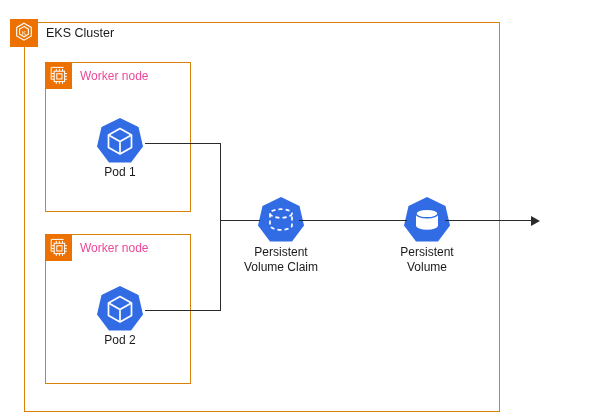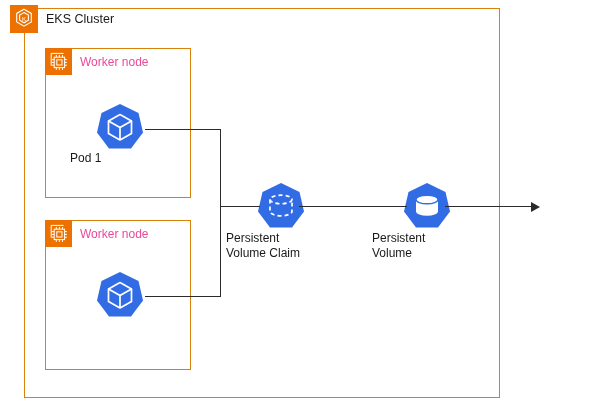--- a/index.html
+++ b/index.html
@@ -10,21 +10,21 @@
   body {
     font-family: "Liberation Sans", sans-serif;
   }
   #canvas {
     position: relative;
     width: 602px;
     height: 412px;
     background: #ffffff;
     overflow: hidden;
   }
-  .abs { position: absolute; }
+  .abs { position: absolute; margin-top: 14px; }
 
   
   .cluster-box {
     left: 24px; top: 8px;
     width: 476px; height: 390px;
     border: 1.6px solid #D9820B;
     box-sizing: border-box;
     background: transparent;
   }
   .cluster-icon {
@@ -68,21 +68,21 @@
 
   
   .k8s {
     width: 52px; height: 52px;
   }
   .k8s svg { display: block; width: 100%; height: 100%; }
 
   .node-label {
     font-size: 12px;
     color: #1a1a1a;
-    text-align: left;
+    text-align: center;
     line-height: 15px;
     white-space: pre-line;
   }
 
   
   .fsx-box {
     left: 541px; top: 185px;
     width: 50px; height: 50px;
     background: #7AA116;
   }
@@ -168,20 +168,21 @@
 
   <div class="abs k8s" style="left:94px; top:270px;">
     <svg viewBox="0 0 52 52" xmlns="http://www.w3.org/2000/svg">
       <polygon points="26,2 44.5,11 49,30.5 37,46.5 15,46.5 3,30.5 7.5,11" fill="#326CE5"></polygon>
       <g fill="none" stroke="#ffffff" stroke-width="1.7" stroke-linejoin="round">
         <polygon points="26,12.5 37.5,19 37.5,31.5 26,38 14.5,31.5 14.5,19"></polygon>
         <path d="M14.5 19 L26 25.5 L37.5 19 M26 25.5 V38"></path>
       </g>
     </svg>
   </div>
+  <div class="abs node-label" style="left:70px; top:319px; width:100px;">Pod 2</div>
 
   <div class="abs k8s" style="left:255px; top:181px;">
     <svg viewBox="0 0 52 52" xmlns="http://www.w3.org/2000/svg">
       <polygon points="26,2 44.5,11 49,30.5 37,46.5 15,46.5 3,30.5 7.5,11" fill="#326CE5"></polygon>
       <g fill="none" stroke="#ffffff" stroke-width="1.7" stroke-dasharray="4 3">
         <ellipse cx="26" cy="18.5" rx="11" ry="4.3"></ellipse>
         <path d="M15 18.5 V30.5 A11 4.3 0 0 0 37 30.5 V18.5"></path>
       </g>
     </svg>
   </div>

